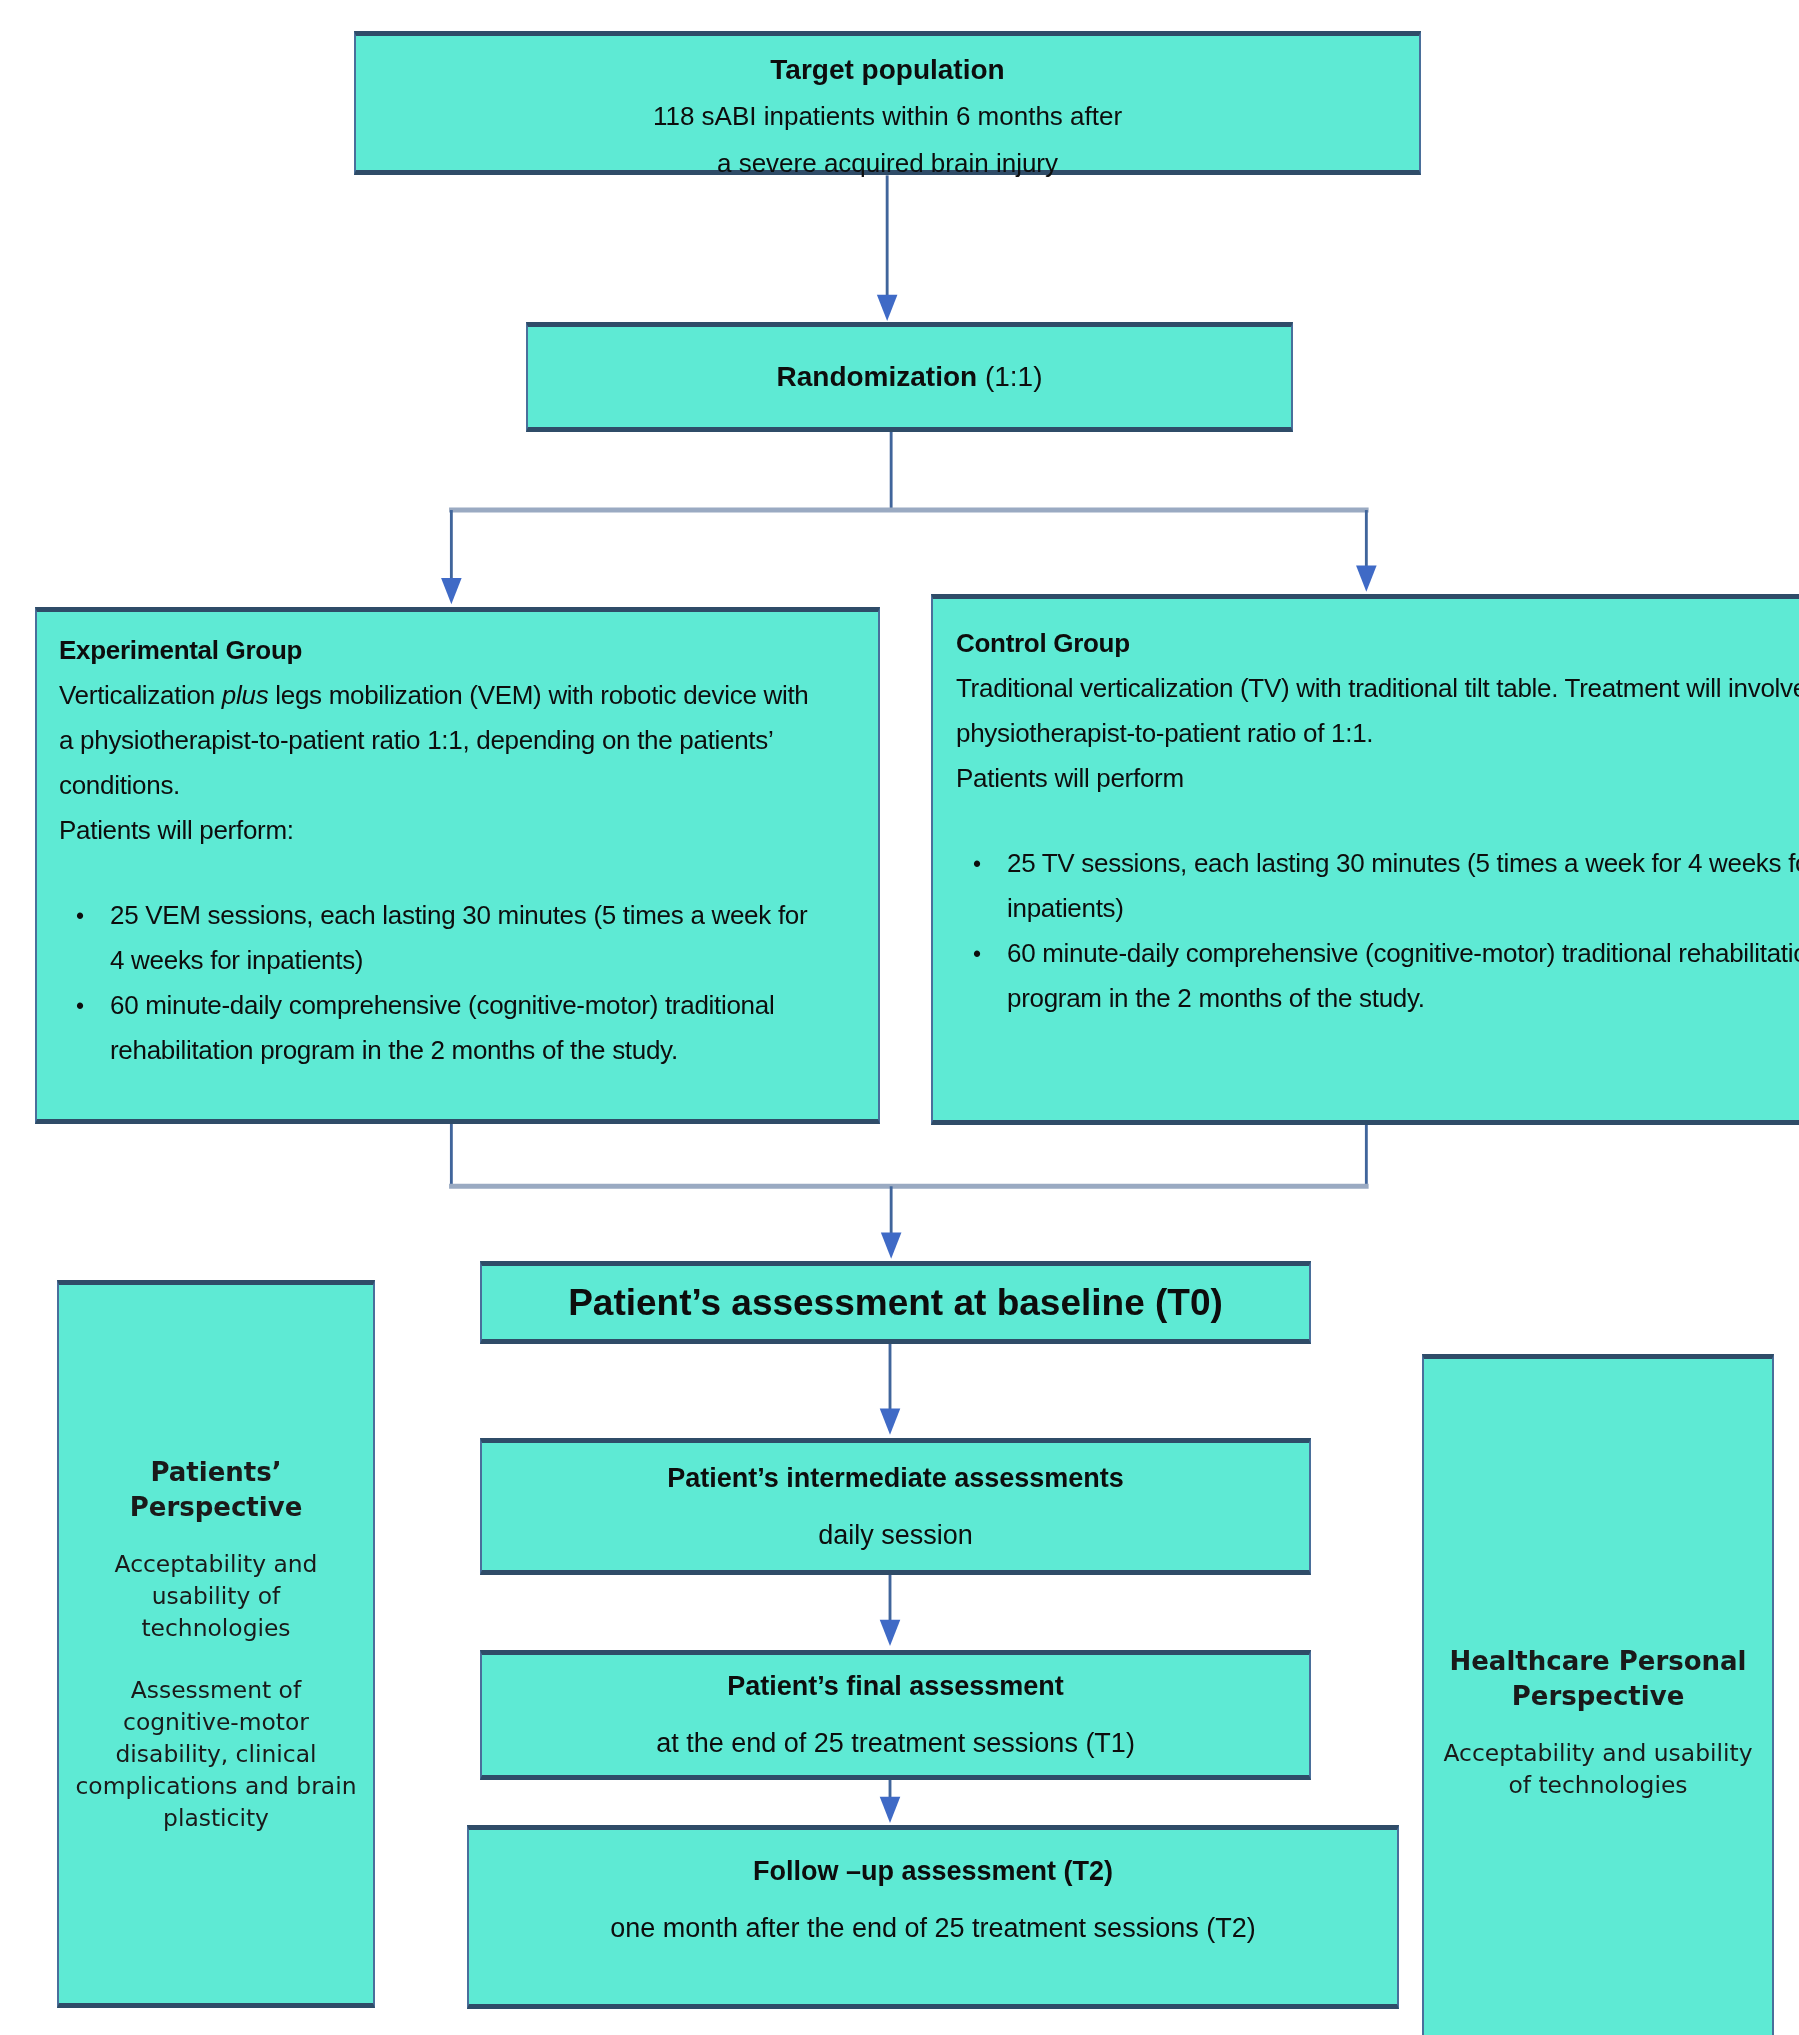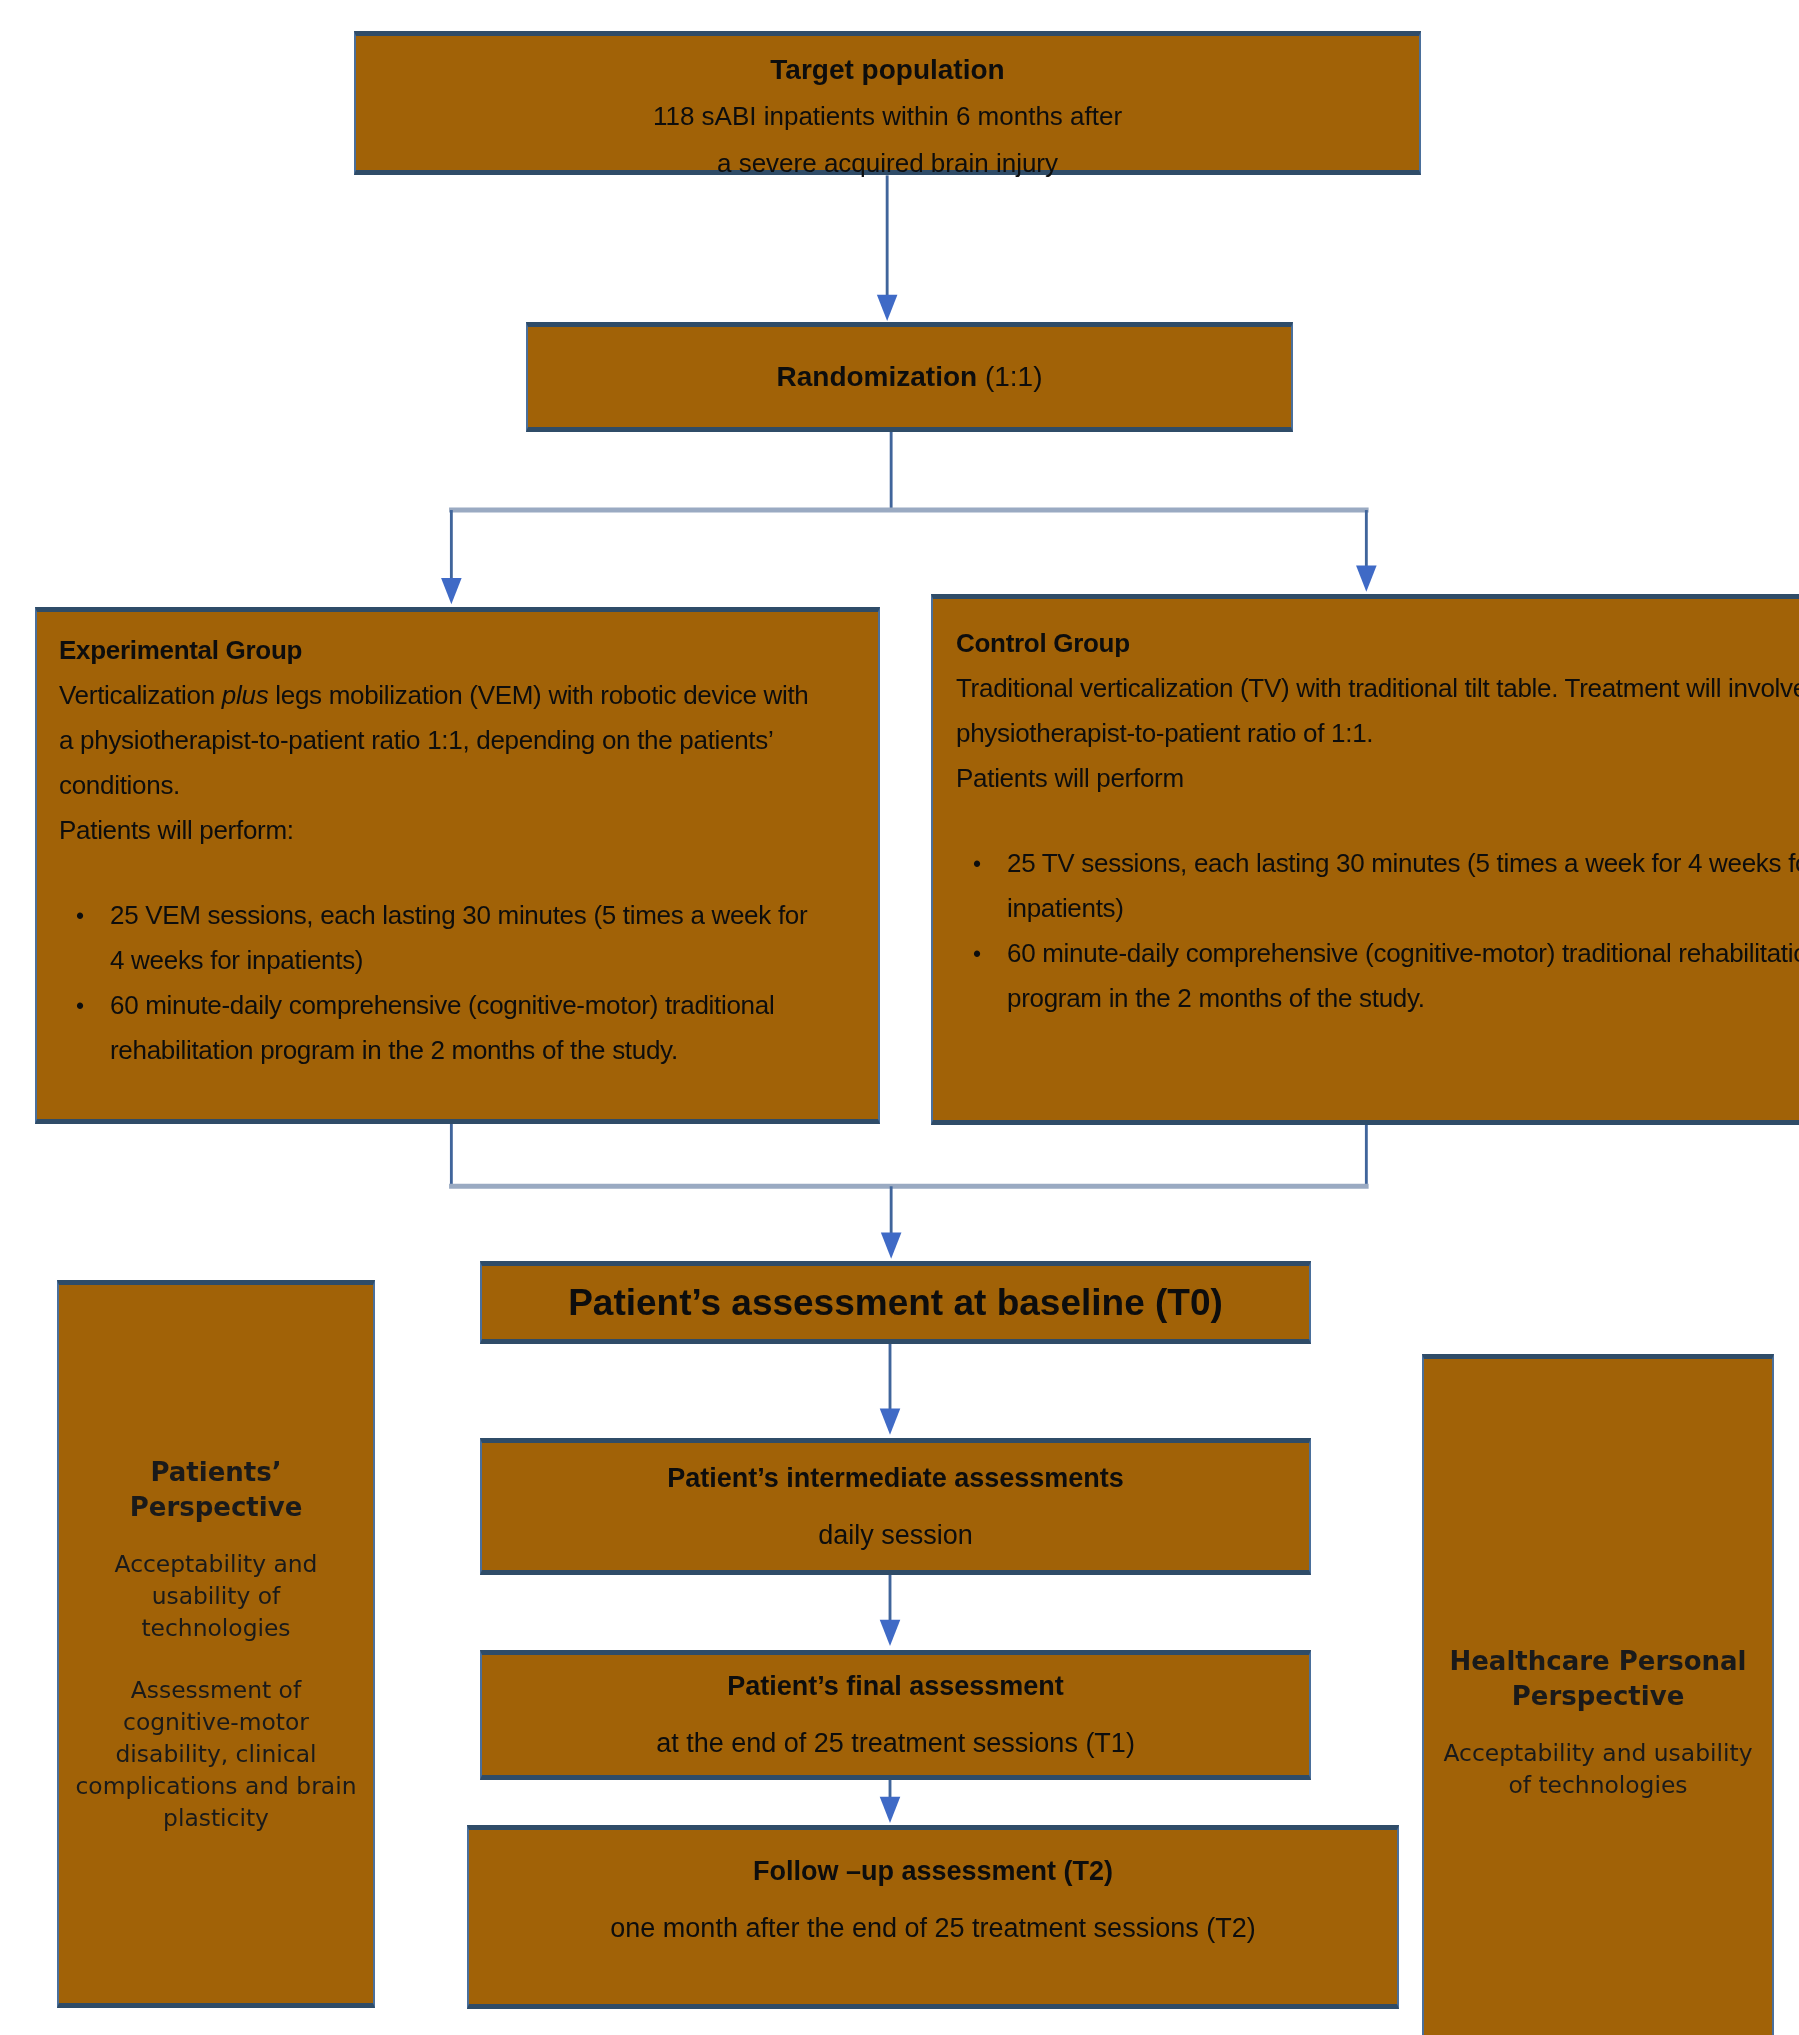--- a/index.html
+++ b/index.html
@@ -14,21 +14,21 @@
   html,body{background:#ffffff;}
   body{width:1800px;height:2035px;position:relative;
        font-family:"Liberation Sans",sans-serif;color:var(--text,#0d0d0d);}
   #canvas{position:absolute;left:0;top:0;width:1800px;height:2035px;background:#ffffff;overflow:hidden;}
 
   svg.connectors{position:absolute;left:0;top:0;width:1800px;height:2035px;pointer-events:none;}
   .vline{stroke:var(--connector,#40659b);stroke-width:5;fill:none;}
   .hline{stroke:var(--connector-light,#9aaac2);stroke-width:9;fill:none;}
   .ah{fill:var(--arrowhead,#3f6ac6);stroke:none;}
 
-  .fbox{position:absolute;background:#a16207;
+  .fbox{position:absolute;background:#5eead4;
         border-style:solid;
         border-color:var(--box-border,#2f4c68) var(--box-border-side,#4a6f9b);
         border-width:5.1px 2.9px;}
   .flow-text{font-size:26px;line-height:45px;letter-spacing:-0.3px;}
   .bold{font-weight:bold;}
   .center{text-align:center;}
 
   
   #target-box{left:354px;top:31px;width:1067px;height:144px;padding-top:10.3px;}
   #target-box .box-title{font-size:28px;line-height:47px;font-weight:bold;}

